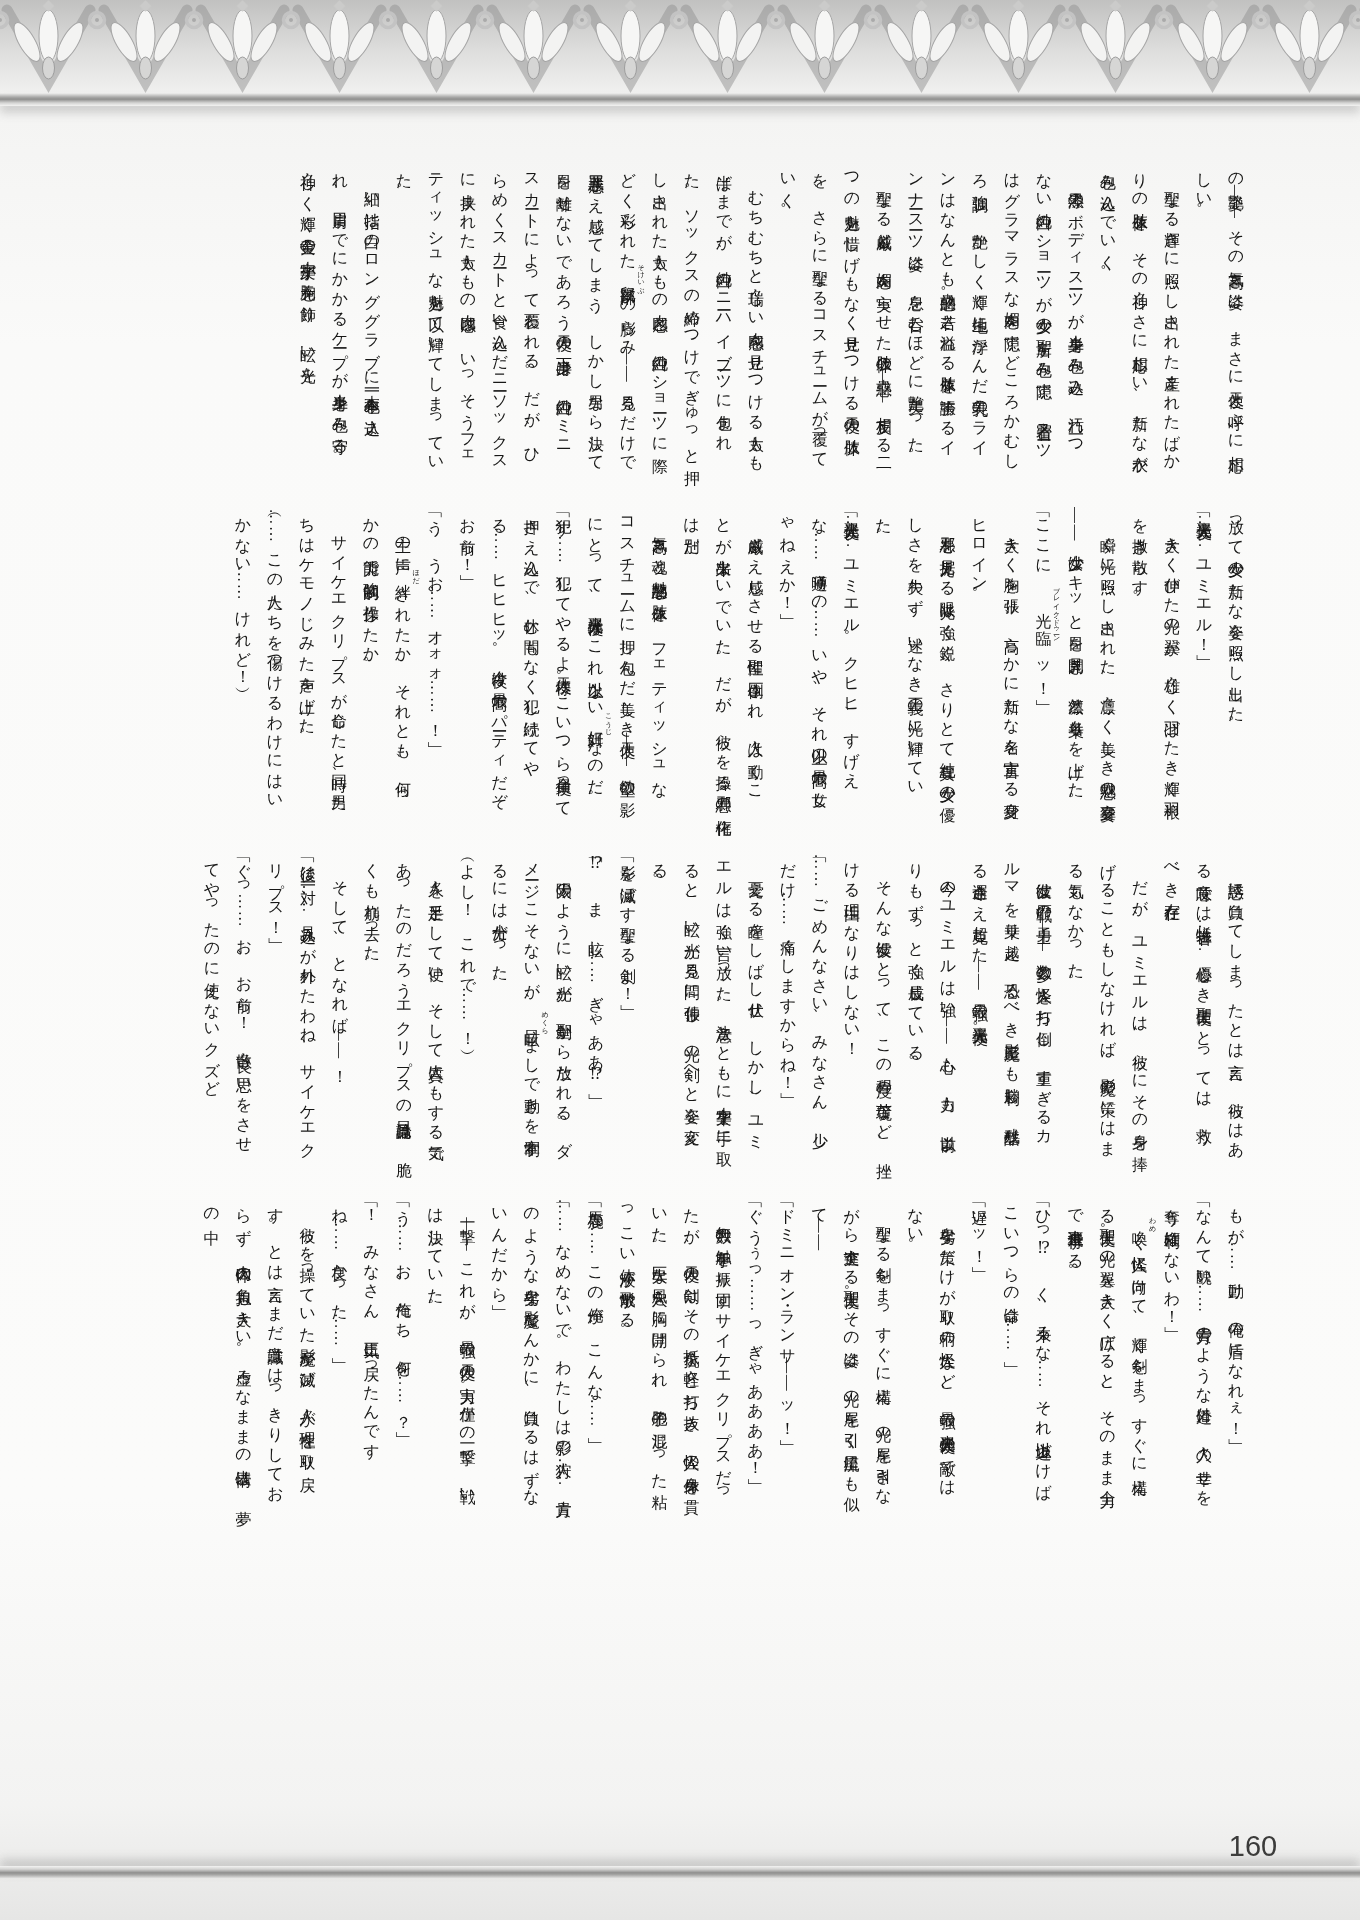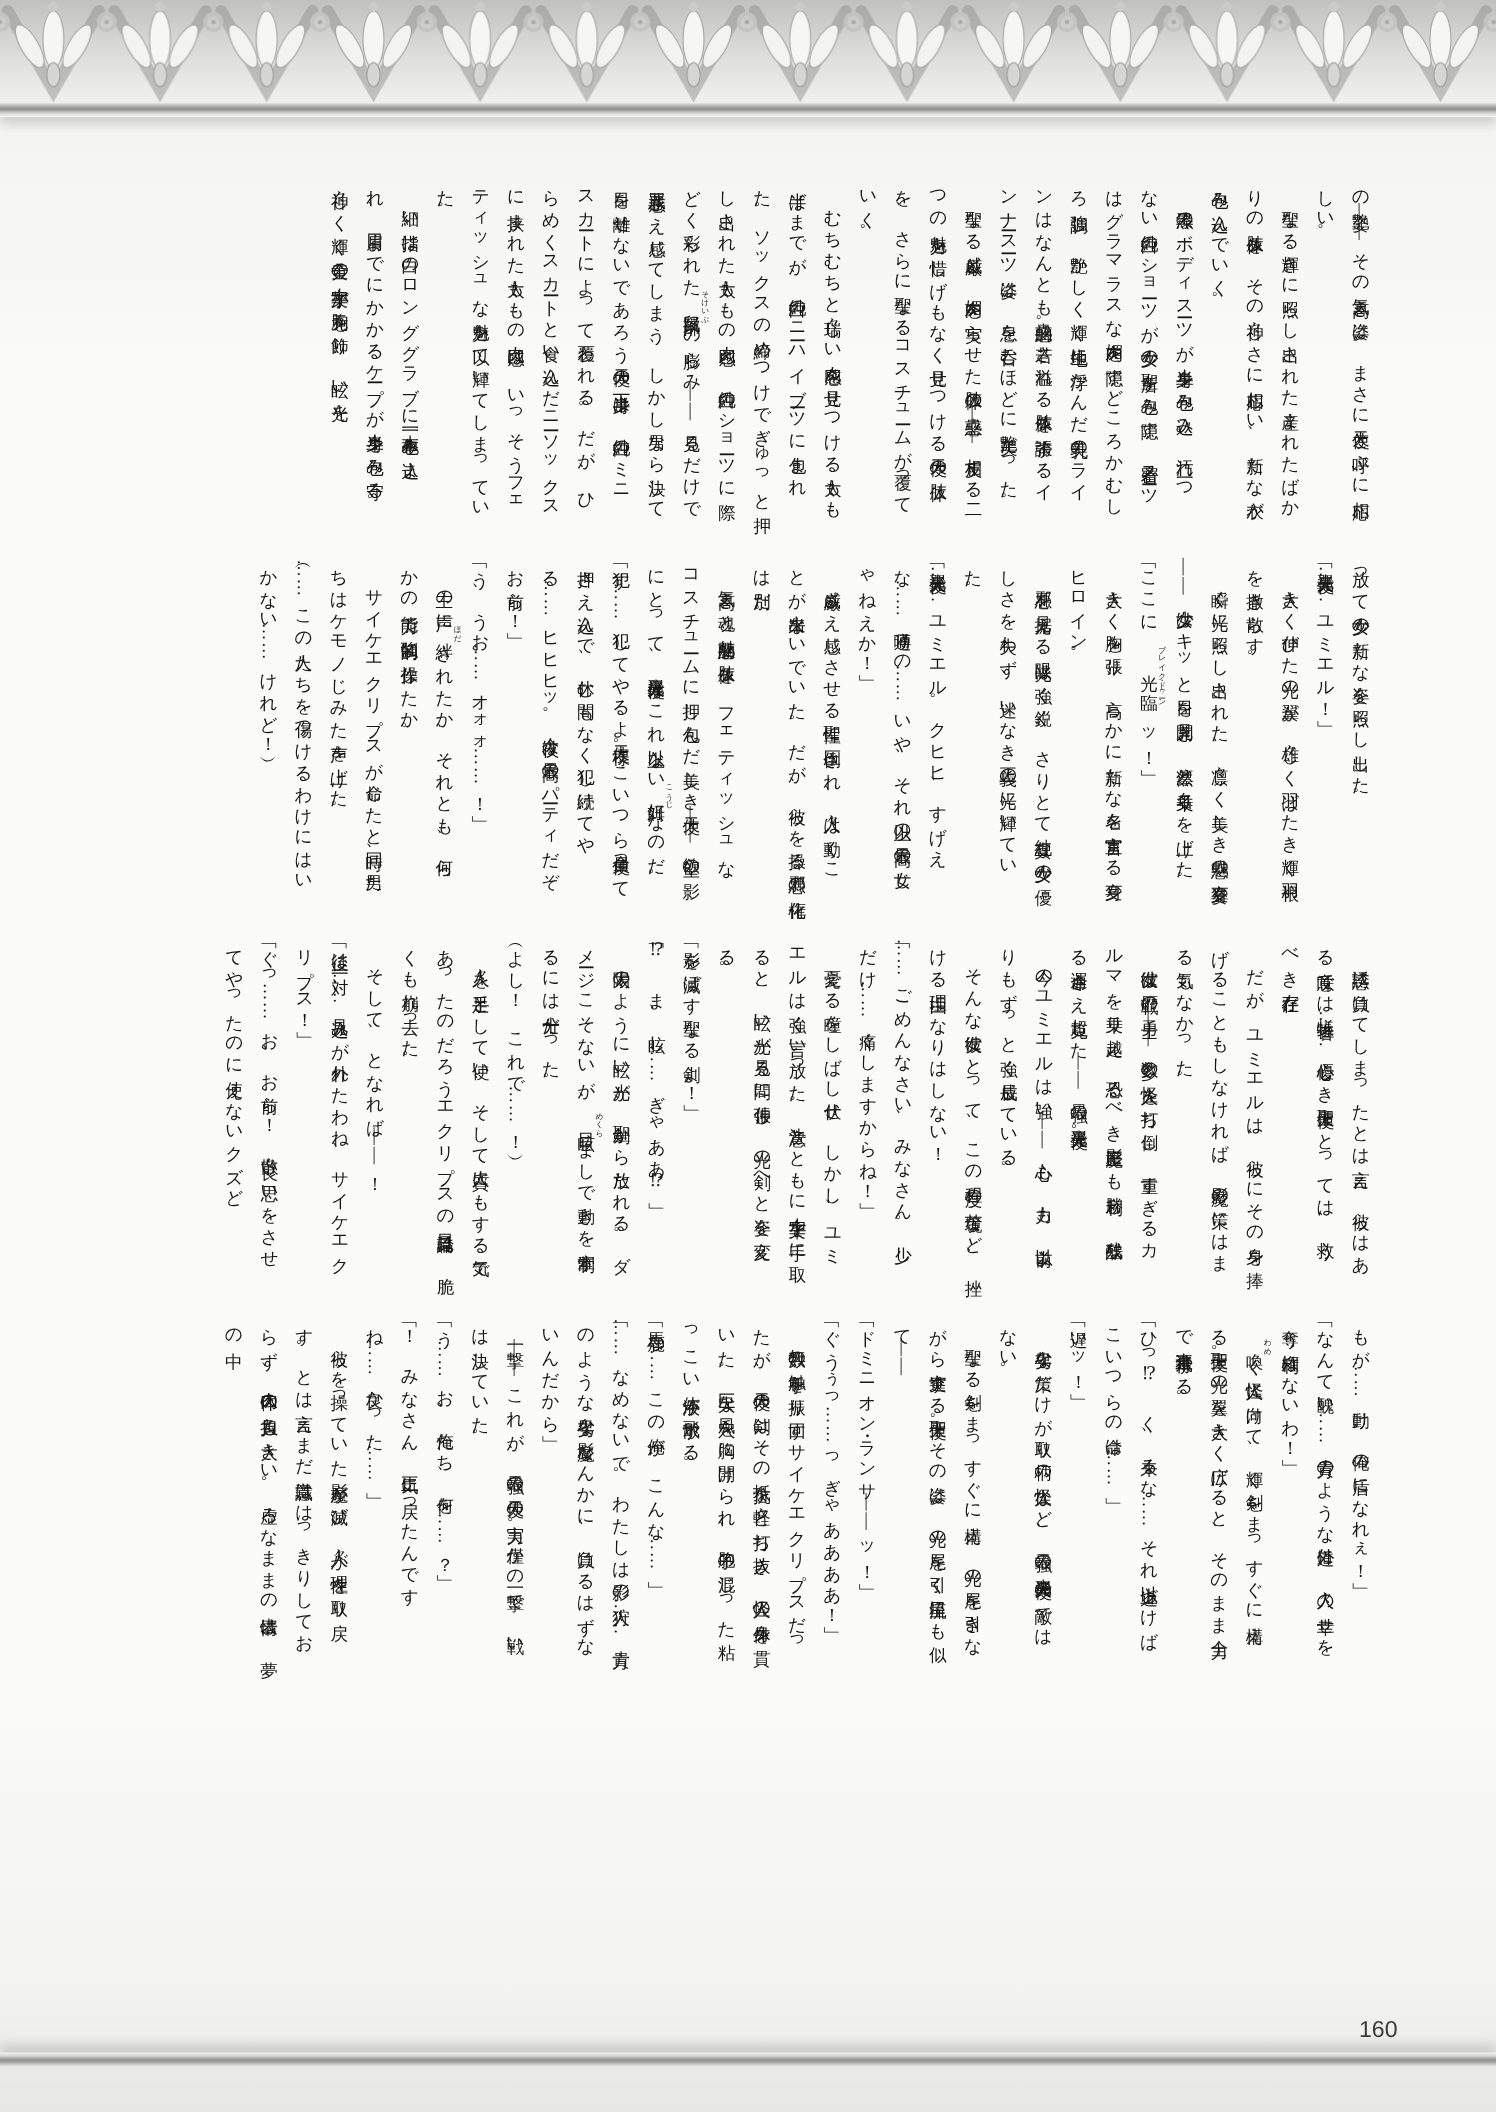--- a/index.html
+++ b/index.html
@@ -34,21 +34,21 @@
   .vblock p{margin:0;padding:0;}
   ruby{ruby-align:center;}
   rt{font-size:7px;letter-spacing:0;color:#171716;}
   #block-1{top:162px;}
   #block-2{top:507px;}
   #block-3{top:852px;}
   #block-4{top:1197px;}
   .page-number{
     position:absolute;left:1218px;top:1831px;width:70px;height:30px;
     font-family:"Liberation Sans","DejaVu Sans",sans-serif;
-    font-size:21px;color:#3b3b3a;text-align:center;line-height:30px;
+    font-size:29px;color:#3b3b3a;text-align:center;line-height:30px;
   }
 </style>
 </head>
 <body>
 
 <svg width="0" height="0" style="position:absolute" aria-hidden="true">
   <defs>
     <linearGradient id="bandGrad" x1="0" y1="0" x2="0" y2="1">
       <stop offset="0" stop-color="#c1c1c0"></stop>
       <stop offset="0.55" stop-color="#dededd"></stop>

